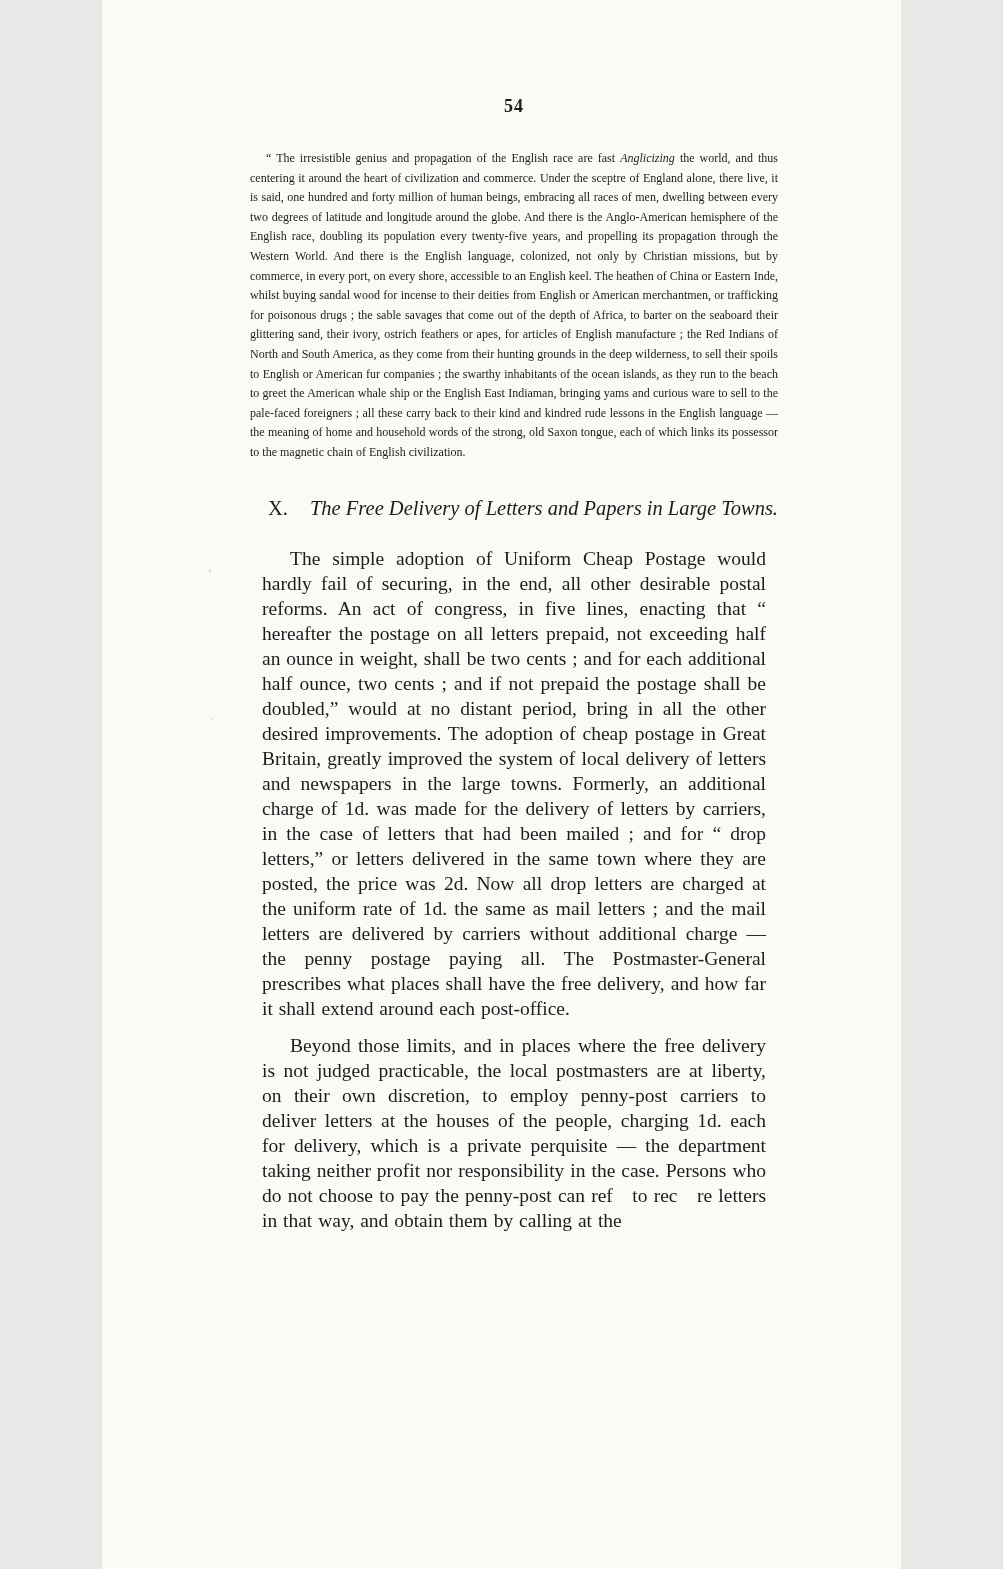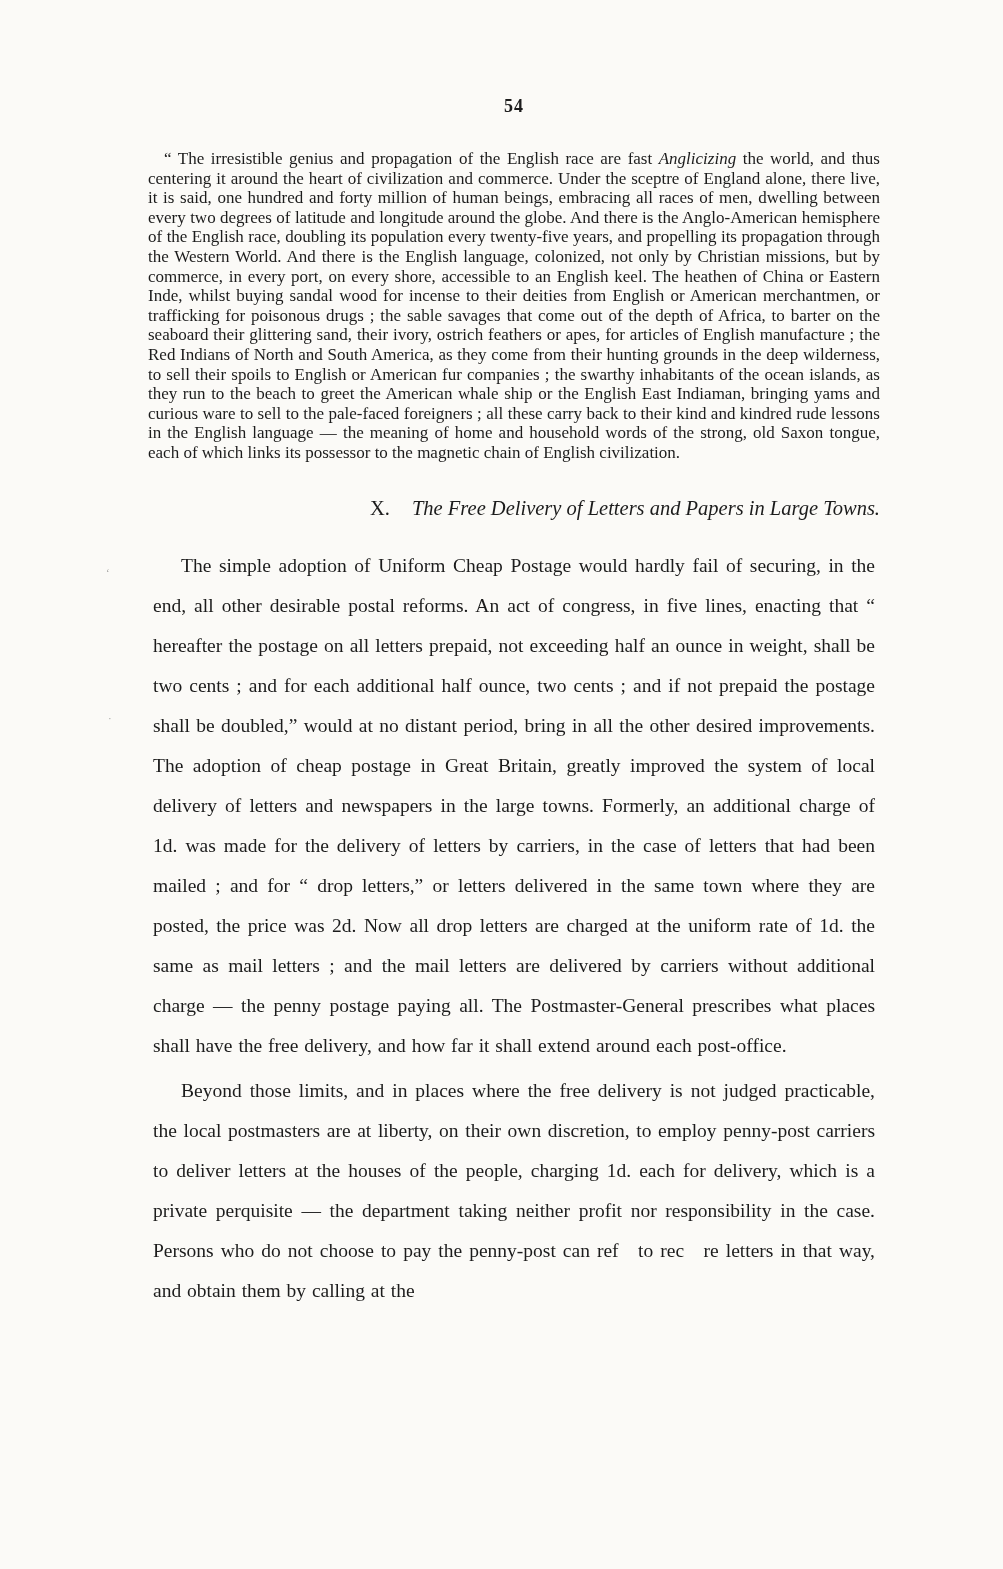--- a/index.html
+++ b/index.html
@@ -2,21 +2,21 @@
 <html><head>
 <meta charset="utf-8">
 <style>
   html, body {
     margin: 0;
     padding: 0;
     background: #e8e8e6;
   }
   .page {
     position: relative;
-    width: 1003px;
+    width: 799px;
     min-height: 1569px;
     margin: 0 auto;
     background: #fbfaf7;
     color: #1c1c1c;
     font-family: "Liberation Serif", "DejaVu Serif", serif;
     box-sizing: border-box;
     padding: 96px 123px 40px 148px;
   }
   .page-number {
     text-align: center;
@@ -26,21 +26,21 @@
     margin-bottom: 32px;
   }
   .intro {
     margin: 0;
     font-size: 19.5px;
     line-height: 28px;
     text-align: justify;
   }
   .quote {
     margin-top: 26px;
-    font-size: 17px;
+    font-size: 12px;
     line-height: 19.6px;
     text-align: justify;
   }
   .quote p {
     margin: 0;
     text-indent: 16px;
   }
   .section-heading {
     margin: 34px 0 26px 0;
     font-weight: normal;
@@ -49,23 +49,23 @@
     white-space: nowrap;
   }
   .section-heading .numeral {
     font-style: normal;
     margin-right: 22px;
   }
   .section-heading .title {
     font-style: italic;
   }
   .body-p {
-    margin: 5px;
+    margin: 12px;
     font-size: 19.5px;
-    line-height: 40px;
+    line-height: 25px;
     text-align: justify;
     text-indent: 28px;
     word-spacing: 1px;
   }
   i { font-style: italic; }
   
   .artifact {
     position: absolute;
     color: #555;
     font-size: 11px;

